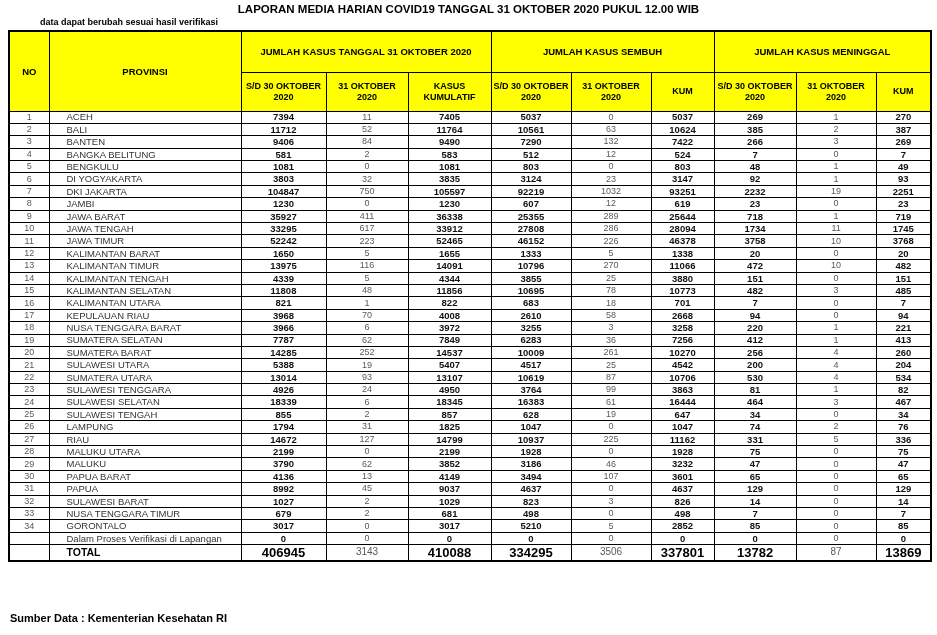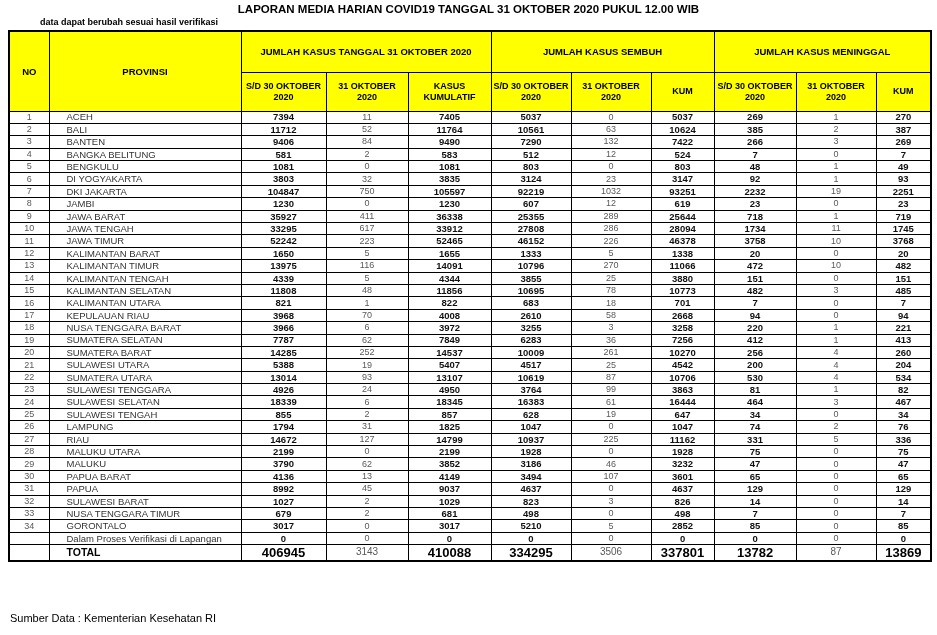--- a/index.html
+++ b/index.html
@@ -39,21 +39,21 @@
   td.no  { text-align:center; color:#595959; font-size:9px; }
   td.prov{ text-align:left; color:#333333; padding-left:17px; }
   td.vb  { font-weight:bold; color:#111111; }
   td.vl  { color:#595959; font-size:9px; }
   tr.total-row td { height:16px; }
   tr.total-row td.label { font-weight:bold; font-size:10.5px; color:#000; }
   tr.total-row td.big   { font-weight:bold; font-size:13px; color:#000; }
   tr.total-row td.small { color:#595959; font-size:10px; }
   .source {
     position:absolute; top:612px; left:10px;
-    font-weight:normal; font-size:11px;
+    font-weight:bold; font-size:11px;
   }
 </style>
 </head>
 <body>
 
 <div class="title">LAPORAN MEDIA HARIAN COVID19 TANGGAL 31 OKTOBER 2020 PUKUL 12.00 WIB</div>
 <div class="note">data dapat berubah sesuai hasil verifikasi</div>
 
 <table class="report">
   <colgroup>

